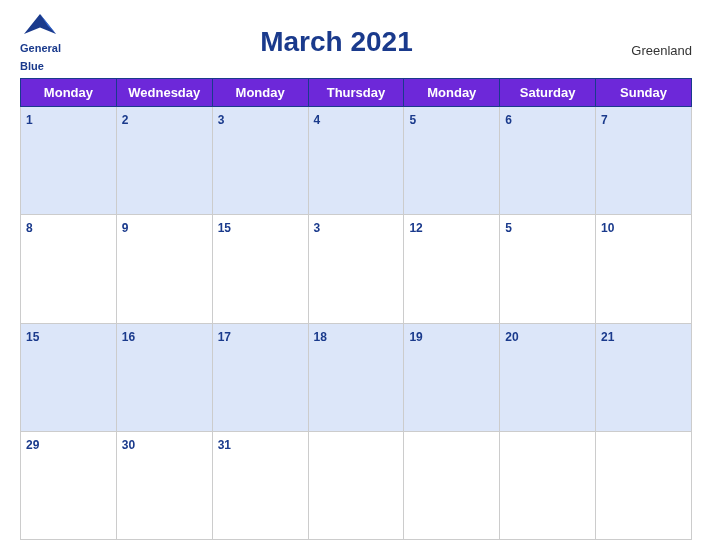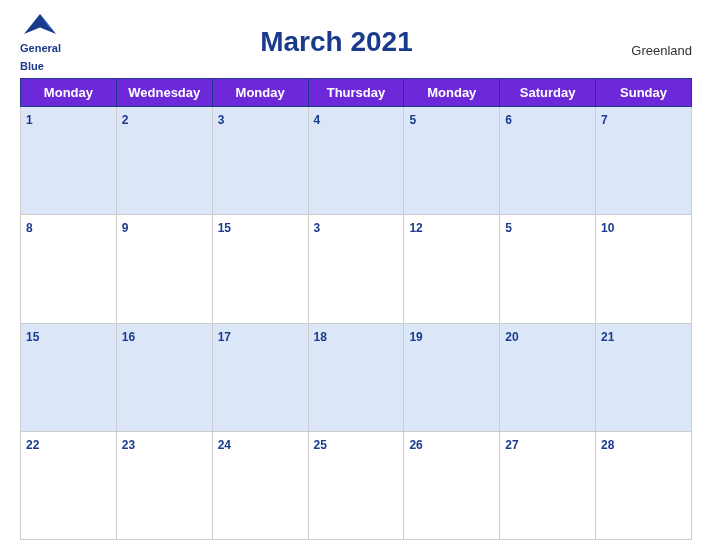--- a/index.html
+++ b/index.html
@@ -147,22 +147,22 @@
       <tr>
         <td><span class="day-num">15</span></td>
         <td><span class="day-num">16</span></td>
         <td><span class="day-num">17</span></td>
         <td><span class="day-num">18</span></td>
         <td><span class="day-num">19</span></td>
         <td><span class="day-num">20</span></td>
         <td><span class="day-num">21</span></td>
       </tr>
       <tr>
-        <td><span class="day-num">22</span></td>
-        <td><span class="day-num">23</span></td>
-        <td><span class="day-num">24</span></td>
-        <td><span class="day-num">25</span></td>
-        <td><span class="day-num">26</span></td>
-        <td><span class="day-num">27</span></td>
-        <td><span class="day-num">28</span></td>
+        <td><span class="day-num">29</span></td>
+        <td><span class="day-num">30</span></td>
+        <td><span class="day-num">31</span></td>
+        <td></td>
+        <td></td>
+        <td></td>
+        <td></td>
       </tr>
     </tbody>
 </table>
 
 </body></html>

